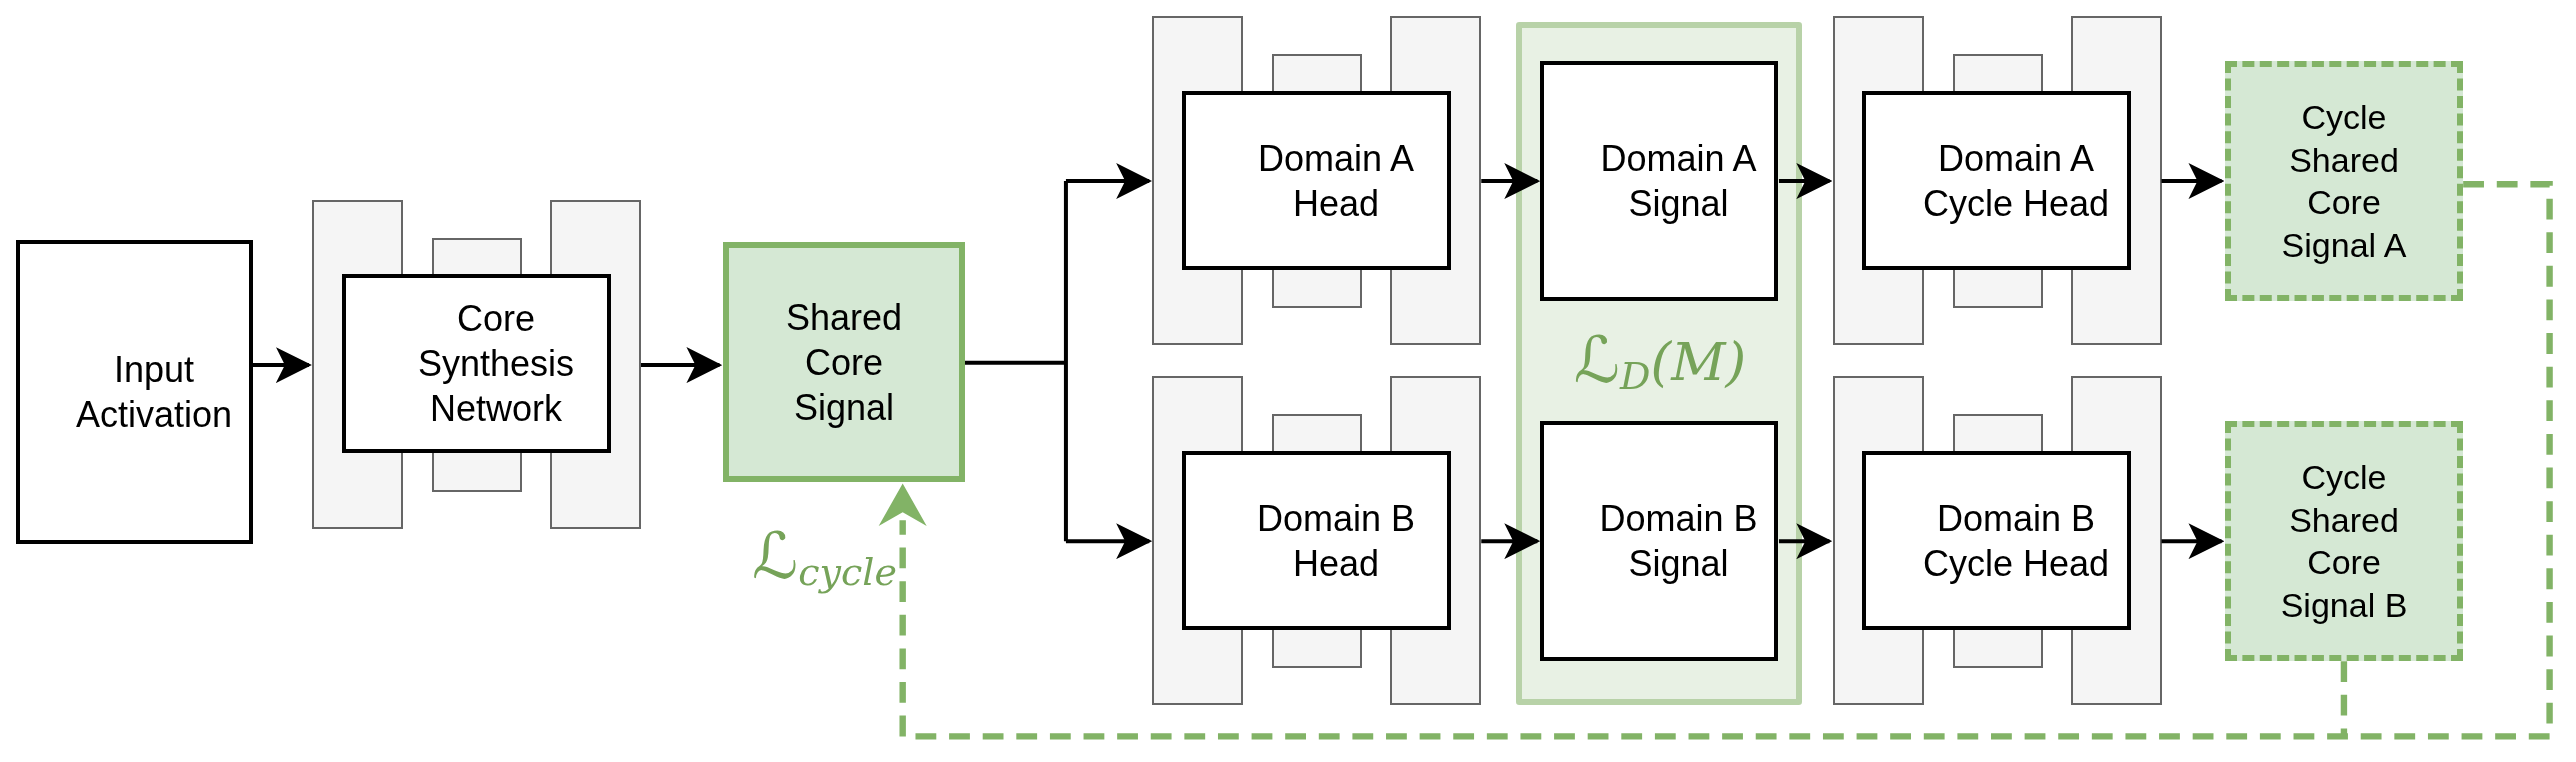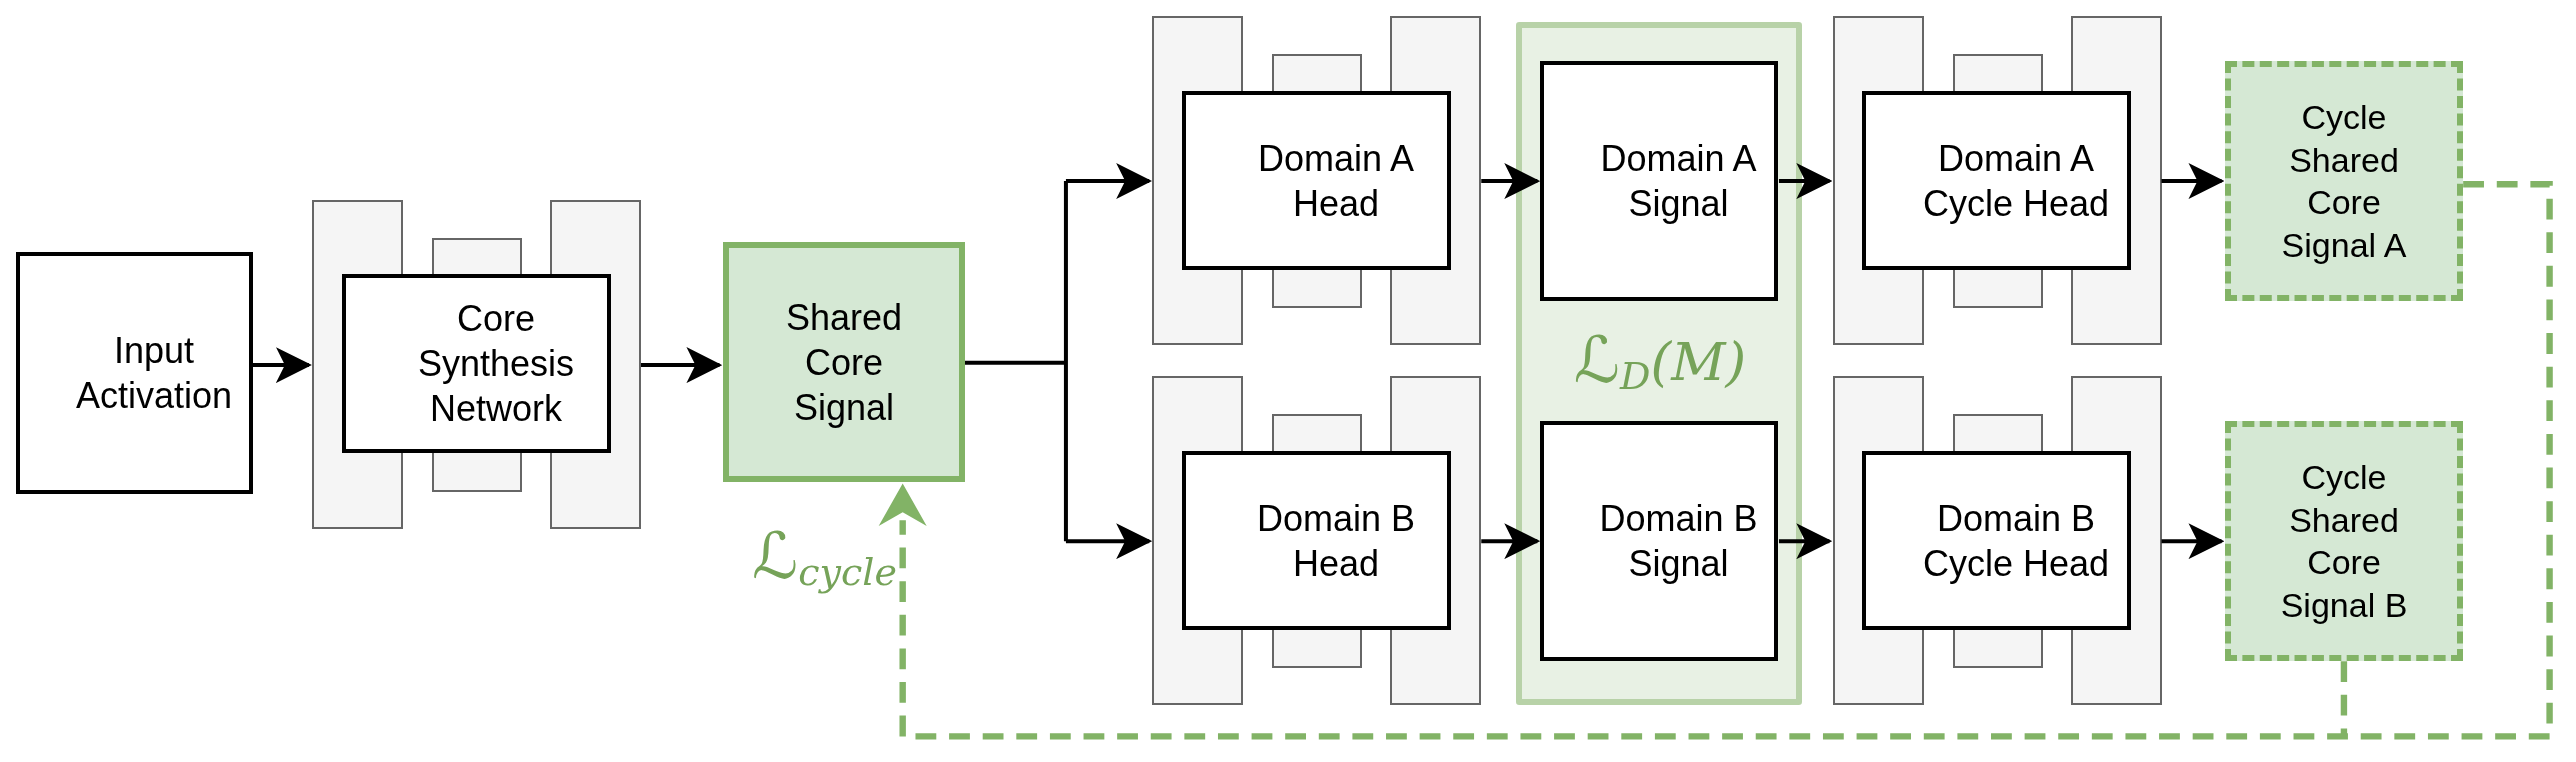--- a/index.html
+++ b/index.html
@@ -113,21 +113,21 @@
     <div class="bar tall" style="left:0;"></div>
     <div class="bar short" style="left:120px;"></div>
     <div class="bar tall" style="left:238px;"></div>
   </div>
   <div class="bars" style="left:1833px;top:376px;">
     <div class="bar tall" style="left:0;"></div>
     <div class="bar short" style="left:120px;"></div>
     <div class="bar tall" style="left:238px;"></div>
   </div>
 
-  <div class="node white" style="left:16px;top:252px;width:237px;height:242px;justify-content:center;">
+  <div class="node white" style="left:16px;top:240px;width:237px;height:304px;justify-content:center;">
     <span>Input
 Activation</span>
   </div>
 
   <div class="node white" style="left:342px;top:274px;width:269px;height:179px;">
     <span>Core
 Synthesis
 Network</span>
   </div>
 

